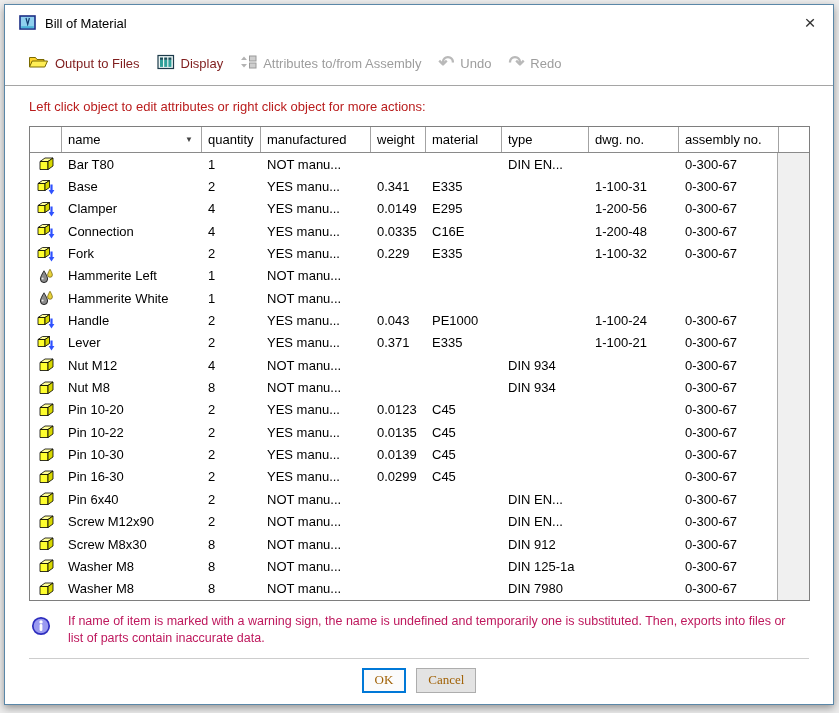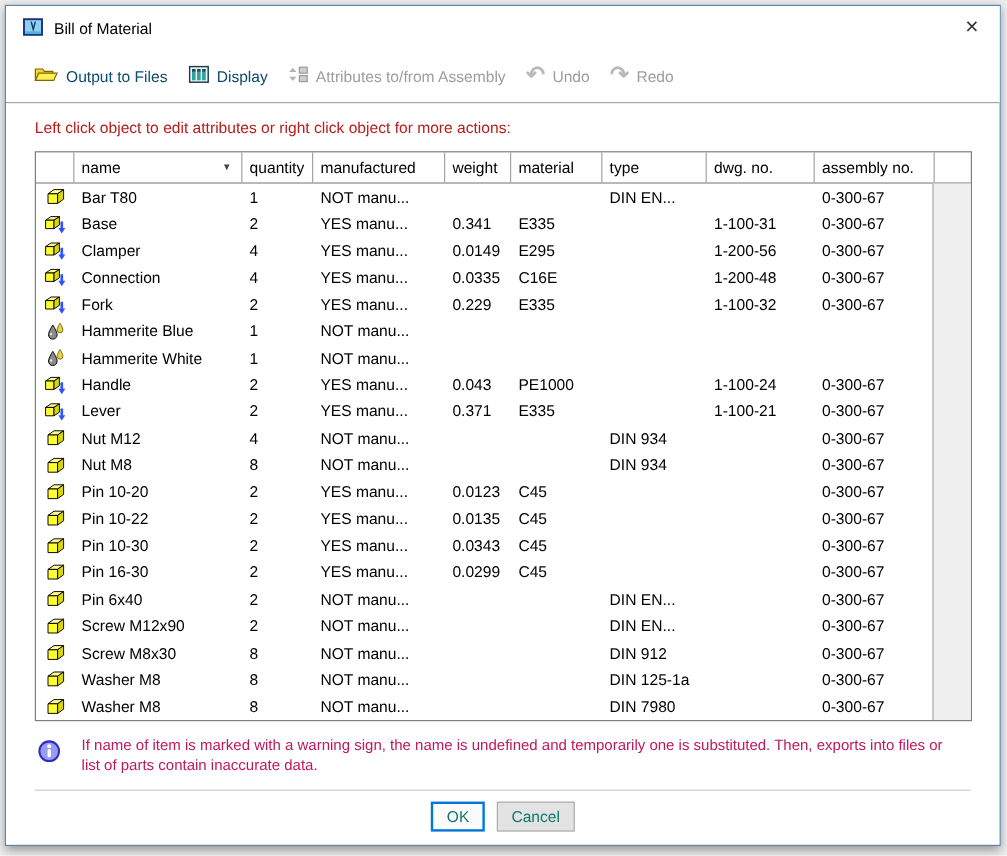--- a/index.html
+++ b/index.html
@@ -19,21 +19,21 @@
   }
   
   .titlebar { height:36px; display:flex; align-items:center; padding-left:14px; background:#ffffff; flex:0 0 auto; }
   .title-icon { width:18px; height:16px; margin-right:8px; display:inline-flex; }
   .title-text { font-size:13px; color:#000; }
   .close-btn { margin-left:auto; width:46px; height:100%; display:flex; align-items:center; justify-content:center;
                font-size:19px; font-weight:300; color:#333; cursor:default; }
   
   .toolbar { height:45px; display:flex; align-items:center; gap:17px; padding-left:22px;
              border-bottom:1px solid #a5a5a5; background:#ffffff; flex:0 0 auto; }
-  .tb-item { display:flex; align-items:center; gap:6px; font-size:13px; color:#0c4a6e; white-space:nowrap; }
+  .tb-item { display:flex; align-items:center; gap:6px; font-size:13px; color:#7f1d1d; white-space:nowrap; }
   .tb-item.disabled { color:#9d9d9d; }
   .tb-glyph { font-size:19px; line-height:16px; color:#b9b9b9; font-weight:bold; }
   
   .content { padding:0 24px; flex:1 1 auto; display:flex; flex-direction:column; }
   .instruction { font-size:13px; margin:13px 0 12px; color:#b91c1c; }
   
   .bom-table { width:781px; border:1px solid #7e7e7e; background:#fff; position:relative; font-size:13px; flex:0 0 auto; }
   .thead { display:flex; height:26px; border-bottom:1px solid #8a8a8a; }
   .th { display:flex; align-items:center; padding-left:6px; border-right:1px solid #a3a3a3; color:#000; }
   .th:last-child { border-right:none; }
@@ -54,23 +54,23 @@
   .c7 { flex:0 0 90px; width:90px; }
   .c8 { flex:0 0 100px; width:100px; }
   .c9 { flex:1 1 auto; }
   
   .note { display:flex; gap:17px; padding:12px 0 0 2px; align-items:flex-start; }
   .note-icon { flex:0 0 auto; margin-top:3px; }
   .note-text { font-size:12.5px; line-height:17px; width:718px; color:#be185d; }
   
   .btn-sep { border-top:1px solid #cdcdcd; margin-top:11px; }
   .buttons { display:flex; justify-content:center; gap:10px; margin-top:9px; }
-  .btn { height:25px; min-width:38px; padding:0 11px; font-size:13px; font-family:Liberation Sans, sans-serif;
+  .btn { height:25px; min-width:38px; padding:0 11px; font-size:13px; font-family:Liberation Serif, serif;
          display:flex; align-items:center; justify-content:center;
-         background:#e3e3e3; border:1px solid #adadad; color:#0f766e; cursor:default; }
+         background:#e3e3e3; border:1px solid #adadad; color:#a16207; cursor:default; }
   .btn.default { border:2px solid #0078d7; background:#fbfbfb; }
 </style>
 </head>
 <body>
 
 <div class="dialog">
 
   <div class="titlebar">
     <span class="title-icon">
       <svg width="18" height="16" viewBox="0 0 18 16">
@@ -276,21 +276,21 @@
     <div class="td c0 cell-icon">
 
       <span class="row-icon" style="display: inline-flex;">
         <svg width="16" height="16" viewBox="0 0 16 16">
           <path d="M6 2.8 C6 2.8 2.4 8.4 2.4 11 a3.6 3.6 0 0 0 7.2 0 C9.6 8.4 6 2.8 6 2.8 Z" fill="#8a8a8a" stroke="#000" stroke-width="0.8"></path>
           <circle cx="4.6" cy="10.4" r="1" fill="#e8e8e8"></circle>
           <path d="M12 1.2 C12 1.2 9.6 5.2 9.6 6.9 a2.4 2.4 0 0 0 4.8 0 C14.4 5.2 12 1.2 12 1.2 Z" fill="#e8d23c" stroke="#6a5a00" stroke-width="0.7"></path>
         </svg>
       </span>
     </div>
-    <div class="td c1">Hammerite Blue</div>
+    <div class="td c1">Hammerite Left</div>
     <div class="td c2">1</div>
     <div class="td c3">NOT manu...</div>
     <div class="td c4"></div>
     <div class="td c5"></div>
     <div class="td c6"></div>
     <div class="td c7"></div>
     <div class="td c8"></div>
     <div class="td c9"></div>
   </div>
 
@@ -461,21 +461,21 @@
           <polygon points="2,5.5 7,2 15,2 10,5.5" fill="#ffff99" stroke="#000" stroke-width="0.8"></polygon>
           <polygon points="2,5.5 10,5.5 10,13.5 2,13.5" fill="#ffff2e" stroke="#000" stroke-width="0.8"></polygon>
           <polygon points="10,5.5 15,2 15,10 10,13.5" fill="#d8d800" stroke="#000" stroke-width="0.8"></polygon>
         </svg>
       </span>
 
     </div>
     <div class="td c1">Pin 10-30</div>
     <div class="td c2">2</div>
     <div class="td c3">YES manu...</div>
-    <div class="td c4">0.0343</div>
+    <div class="td c4">0.0139</div>
     <div class="td c5">C45</div>
     <div class="td c6"></div>
     <div class="td c7"></div>
     <div class="td c8">0-300-67</div>
     <div class="td c9"></div>
   </div>
 
   <div class="row">
     <div class="td c0 cell-icon">
       <span class="row-icon" style="display: inline-flex;">

